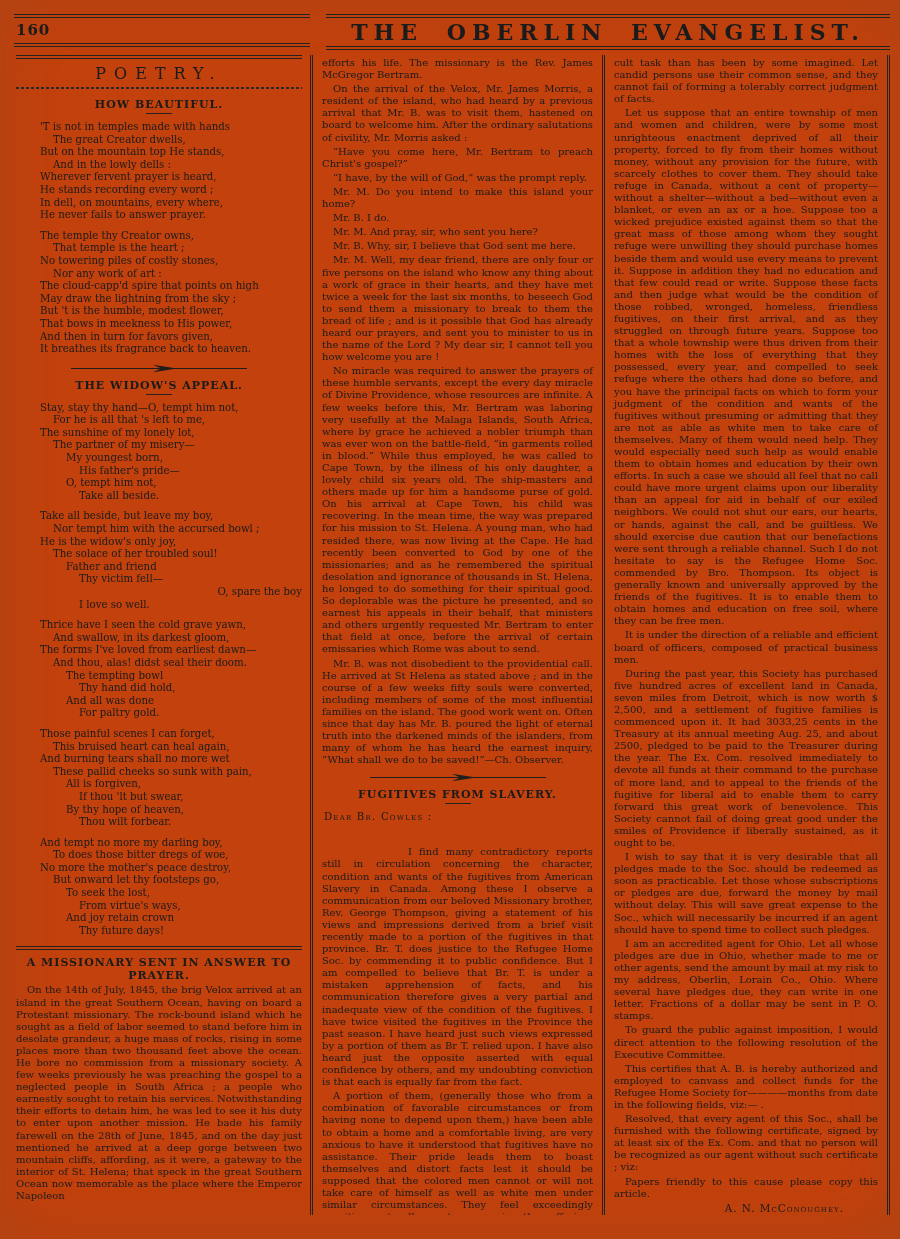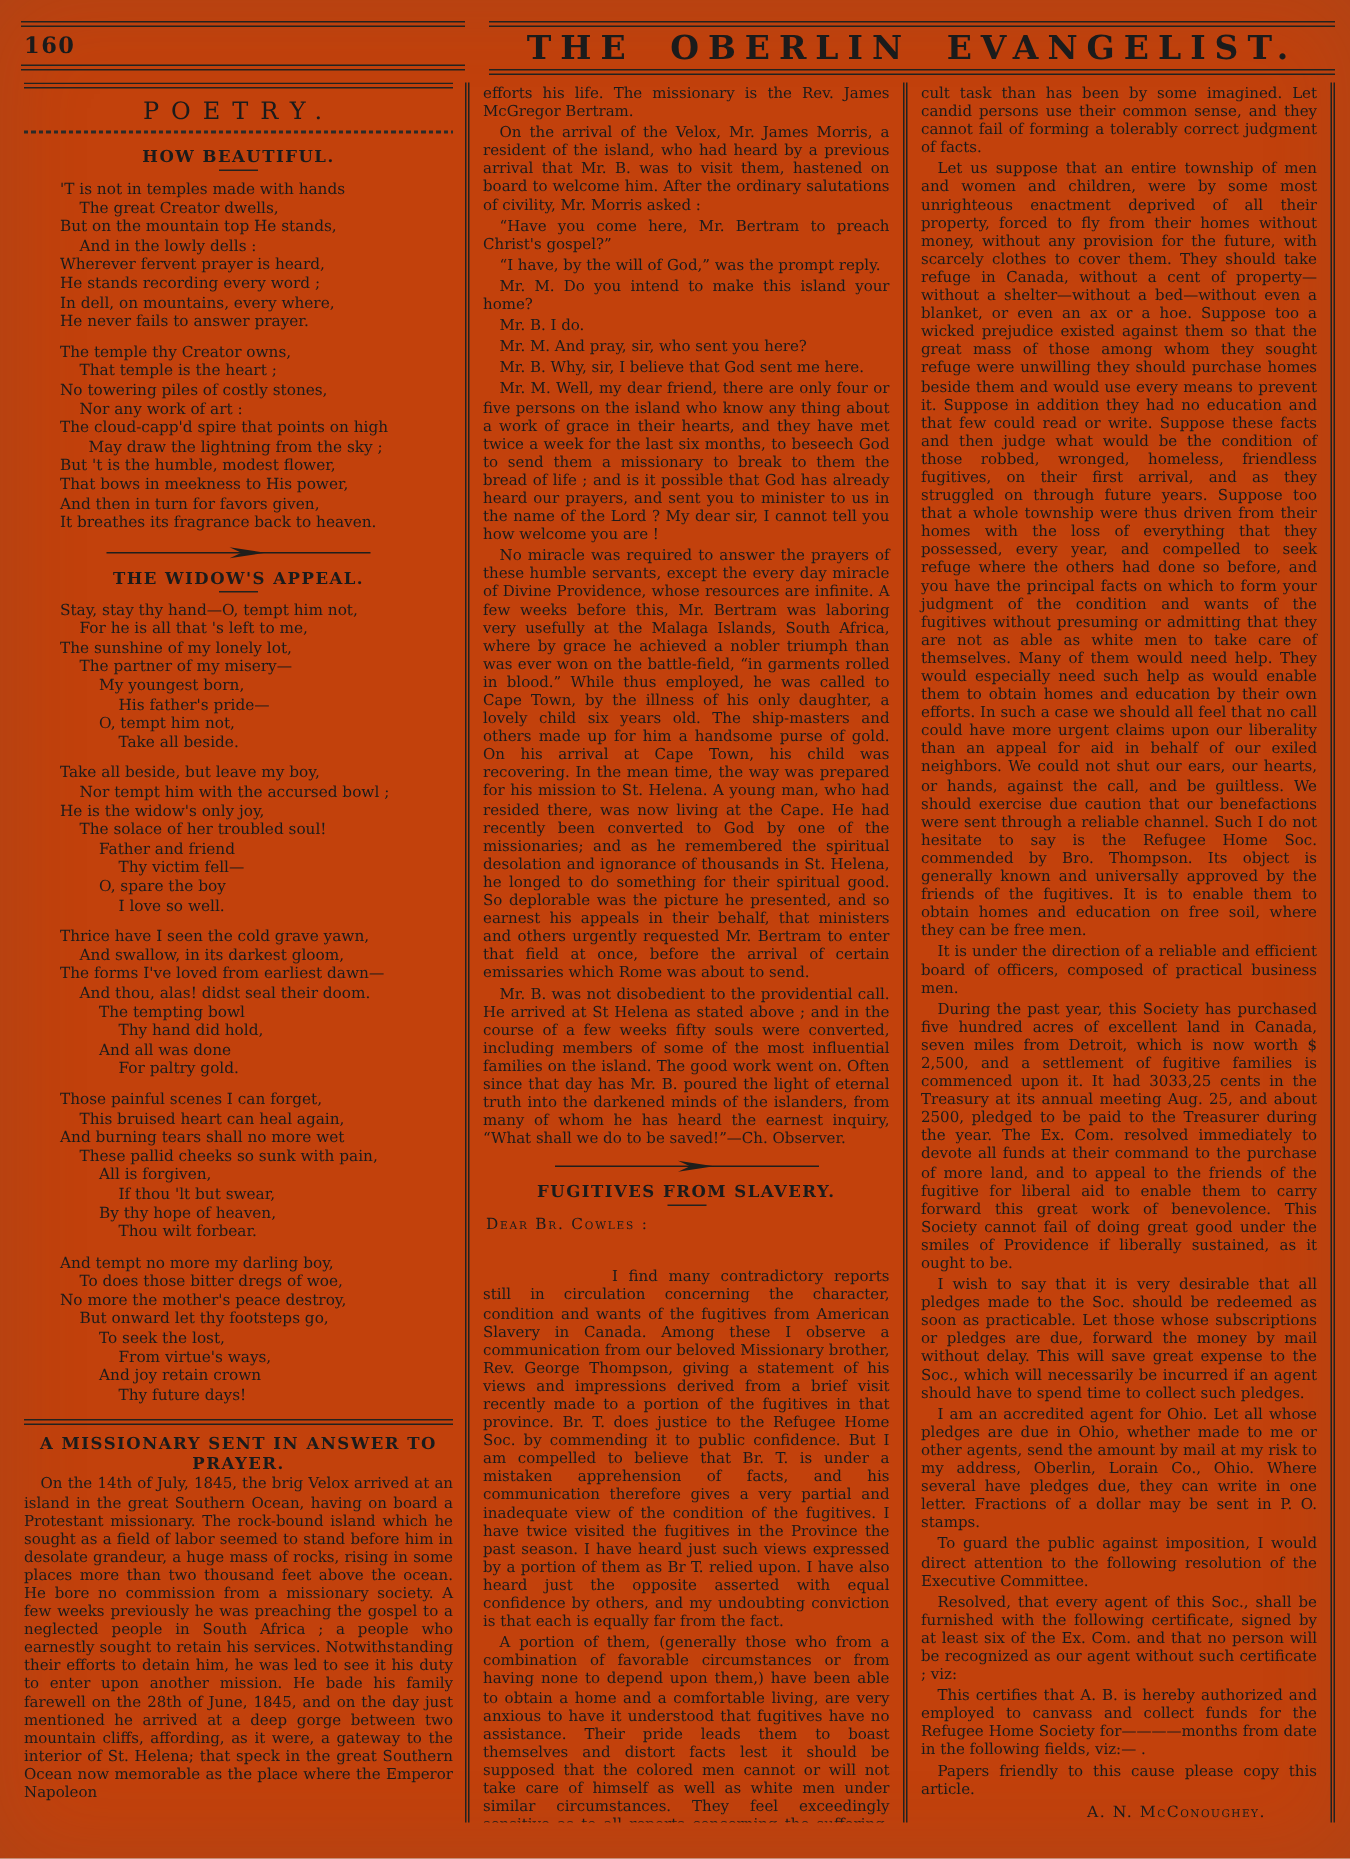--- a/index.html
+++ b/index.html
@@ -80,21 +80,21 @@
             <div class="pline" style="padding-left: 0px;">He stands recording every word ;</div>
             <div class="pline" style="padding-left: 0px;">In dell, on mountains, every where,</div>
             <div class="pline" style="padding-left: 0px;">He never fails to answer prayer.</div>
           </div>
           <div class="stanza">
             <div class="pline" style="padding-left: 0px;">The temple thy Creator owns,</div>
             <div class="pline" style="padding-left: 13px;">That temple is the heart ;</div>
             <div class="pline" style="padding-left: 0px;">No towering piles of costly stones,</div>
             <div class="pline" style="padding-left: 13px;">Nor any work of art :</div>
             <div class="pline" style="padding-left: 0px;">The cloud-capp'd spire that points on high</div>
-            <div class="pline" style="padding-left: 0px; margin-left: 19px;">May draw the lightning from the sky ;</div>
+            <div class="pline" style="padding-left: 0px;">May draw the lightning from the sky ;</div>
             <div class="pline" style="padding-left: 0px;">But 't is the humble, modest flower,</div>
             <div class="pline" style="padding-left: 0px;">That bows in meekness to His power,</div>
             <div class="pline" style="padding-left: 0px;">And then in turn for favors given,</div>
             <div class="pline" style="padding-left: 0px;">It breathes its fragrance back to heaven.</div>
           </div>
         </div>
 
       <div class="divider">
         <svg width="180" height="9" viewBox="0 0 180 9">
           <line x1="2" y1="4.5" x2="178" y2="4.5" stroke="#1f1e1b" stroke-width="1.1"></line>
@@ -115,21 +115,21 @@
             <div class="pline" style="padding-left: 26px;">O, tempt him not,</div>
             <div class="pline" style="padding-left: 39px;">Take all beside.</div>
           </div>
           <div class="stanza">
             <div class="pline" style="padding-left: 0px;">Take all beside, but leave my boy,</div>
             <div class="pline" style="padding-left: 13px;">Nor tempt him with the accursed bowl ;</div>
             <div class="pline" style="padding-left: 0px;">He is the widow's only joy,</div>
             <div class="pline" style="padding-left: 13px;">The solace of her troubled soul!</div>
             <div class="pline" style="padding-left: 26px;">Father and friend</div>
             <div class="pline" style="padding-left: 39px;">Thy victim fell—</div>
-            <div class="pline" style="padding-left: 26px;">O, spare the boy</div>
+            <div class="pline" style="padding-left: 26px; text-align: right;">O, spare the boy</div>
             <div class="pline" style="padding-left: 39px;">I love so well.</div>
           </div>
           <div class="stanza">
             <div class="pline" style="padding-left: 0px;">Thrice have I seen the cold grave yawn,</div>
             <div class="pline" style="padding-left: 13px;">And swallow, in its darkest gloom,</div>
             <div class="pline" style="padding-left: 0px;">The forms I've loved from earliest dawn—</div>
             <div class="pline" style="padding-left: 13px;">And thou, alas! didst seal their doom.</div>
             <div class="pline" style="padding-left: 26px;">The tempting bowl</div>
             <div class="pline" style="padding-left: 39px;">Thy hand did hold,</div>
             <div class="pline" style="padding-left: 26px;">And all was done</div>
@@ -198,22 +198,22 @@
 
     <div class="col col-right">
       <div class="paras continued">
           <p class="para">cult task than has been by some imagined.  Let candid persons use their common sense, and they cannot fail of forming a tolerably correct judgment of facts.</p>
           <p class="para">Let us suppose that an entire township of men and women and children, were by some most unrighteous enactment deprived of all their property, forced to fly from their homes without money, without any provision for the future, with scarcely clothes to cover them.  They should take refuge in Canada, without a cent of property—without a shelter—without a bed—without even a blanket, or even an ax or a hoe.  Suppose too a wicked prejudice existed against them so that the great mass of those among whom they sought refuge were unwilling they should purchase homes beside them and would use every means to prevent it.  Suppose in addition they had no education and that few could read or write.  Suppose these facts and then judge what would be the condition of those robbed, wronged, homeless, friendless fugitives, on their first arrival, and as they struggled on through future years.  Suppose too that a whole township were thus driven from their homes with the loss of everything that they possessed, every year, and compelled to seek refuge where the others had done so before, and you have the principal facts on which to form your judgment of the condition and wants of the fugitives without presuming or admitting that they are not as able as white men to take care of themselves.  Many of them would need help.  They would especially need such help as would enable them to obtain homes and education by their own efforts.  In such a case we should all feel that no call could have more urgent claims upon our liberality than an appeal for aid in behalf of our exiled neighbors.  We could not shut our ears, our hearts, or hands, against the call, and be guiltless.  We should exercise due caution that our benefactions were sent through a reliable channel.  Such I do not hesitate to say is the Refugee Home Soc. commended by Bro. Thompson.  Its object is generally known and universally approved by the friends of the fugitives.  It is to enable them to obtain homes and education on free soil, where they can be free men.</p>
           <p class="para">It is under the direction of a reliable and efficient board of officers, composed of practical business men.</p>
           <p class="para">During the past year, this Society has purchased five hundred acres of excellent land in Canada, seven miles from Detroit, which is now worth $ 2,500, and a settlement of fugitive families is commenced upon it.  It had 3033,25 cents in the Treasury at its annual meeting Aug. 25, and about 2500, pledged to be paid to the Treasurer during the year.  The Ex. Com. resolved immediately to devote all funds at their command to the purchase of more land, and to appeal to the friends of the fugitive for liberal aid to enable them to carry forward this great work of benevolence.  This Society cannot fail of doing great good under the smiles of Providence if liberally sustained, as it ought to be.</p>
           <p class="para">I wish to say that it is very desirable that all pledges made to the Soc. should be redeemed as soon as practicable.  Let those whose subscriptions or pledges are due, forward the money by mail without delay.  This will save great expense to the Soc., which will necessarily be incurred if an agent should have to spend time to collect such pledges.</p>
           <p class="para">I am an accredited agent for Ohio.  Let all whose pledges are due in Ohio, whether made to me or other agents, send the amount by mail at my risk to my address, Oberlin, Lorain Co., Ohio.  Where several have pledges due, they can write in one letter.  Fractions of a dollar may be sent in P. O. stamps.</p>
           <p class="para">To guard the public against imposition, I would direct attention to the following resolution of the Executive Committee.</p>
+          <p class="para">This certifies that A. B. is hereby authorized and employed to canvass and collect funds for the Refugee Home Society for————months from date in the following fields, viz:— .</p>
           <p class="para">Resolved, that every agent of this Soc., shall be furnished with the following certificate, signed by at least six of the Ex. Com. and that no person will be recognized as our agent without such certificate ; viz:</p>
-          <p class="para">This certifies that A. B. is hereby authorized and employed to canvass and collect funds for the Refugee Home Society for————months from date in the following fields, viz:— .</p>
           <p class="para">Papers friendly to this cause please copy this article.</p>
         </div>
       <div class="sig-line">A. N. McConoughey.</div>
 
     </div>
 
   </div>
 </div>
 
 </body></html>

